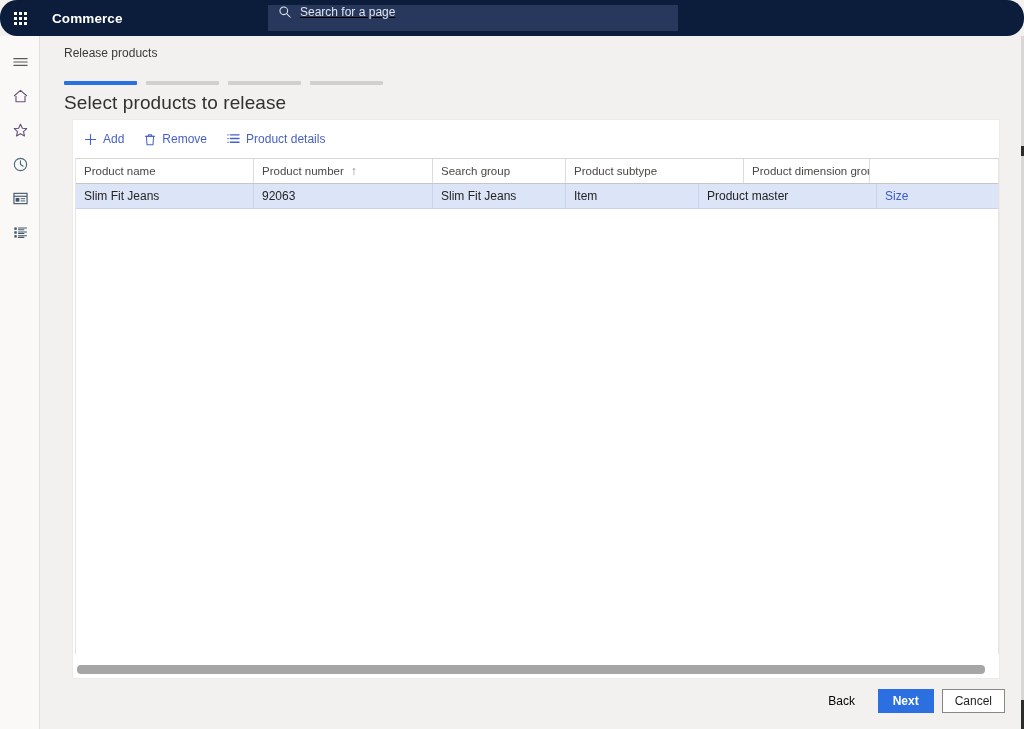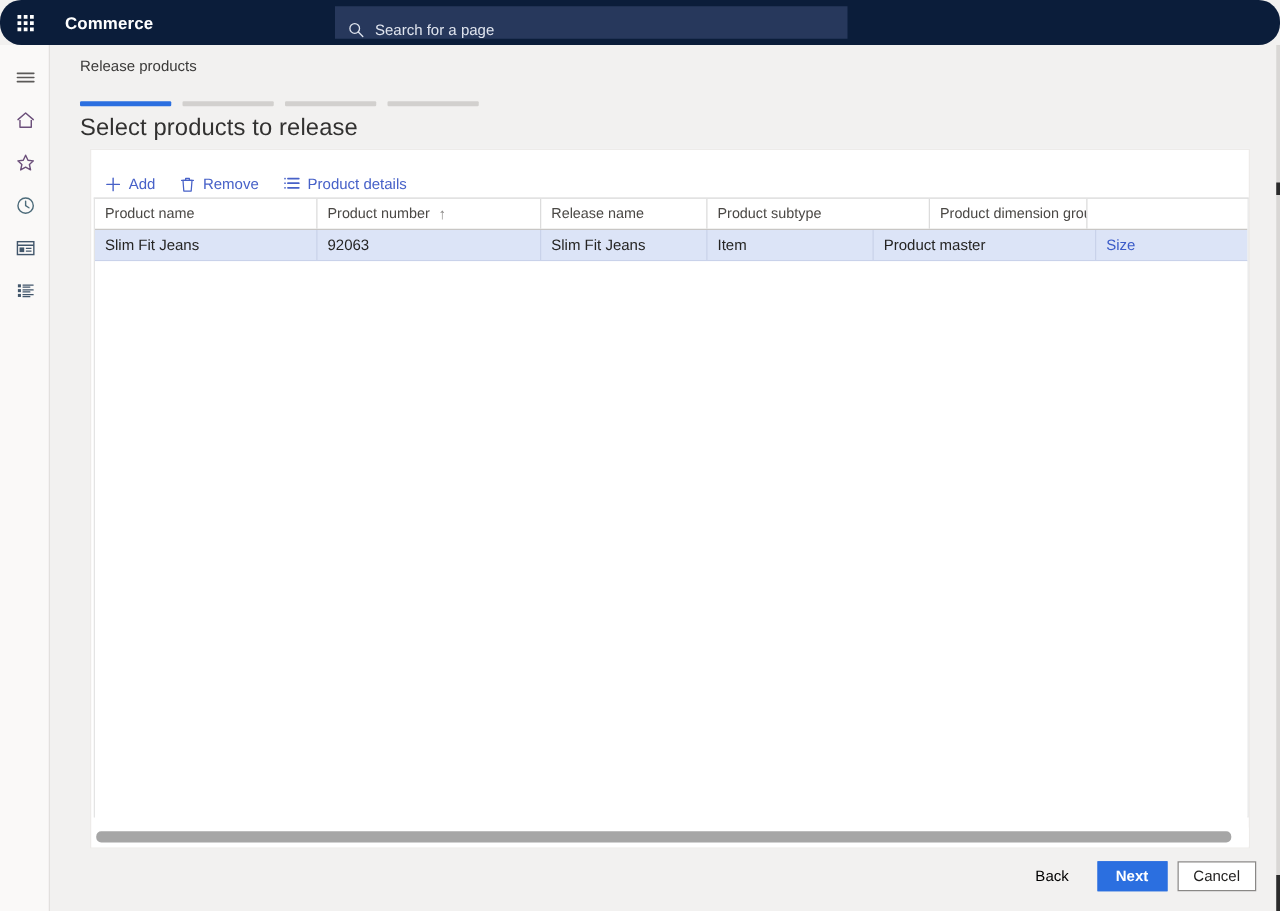--- a/index.html
+++ b/index.html
@@ -53,23 +53,24 @@
   }
 
   .search-wrap {
     position: absolute;
     left: 268px;
     top: 5px;
     width: 410px;
     height: 26px;
     background: #27385c;
     display: flex;
-    align-items: flex-end;
+    align-items: flex-start;
     padding-left: 10px;
     cursor: text;
+    text-decoration: underline;
   }
   .search-icon { width: 14px; height: 14px; flex: 0 0 auto; }
   .search-text {
     color: #dfe4ee;
     font-size: 12px;
     margin-left: 8px;
     white-space: nowrap;
   }
 
   .topbar-right {
@@ -165,21 +166,21 @@
     left: 31px; top: 83px;
     width: 928px;
     height: 560px;
     background: #ffffff;
     border: 1px solid #edebe9;
   }
 
   .toolbar {
     height: 38px;
     display: flex;
-    align-items: flex-end;
+    align-items: center;
     padding-left: 4px;
     gap: 6px;
   }
   .tb-btn {
     display: flex;
     align-items: center;
     gap: 6px;
     padding: 4px 7px;
     color: #4761c8;
     font-size: 12px;
@@ -503,21 +504,21 @@
 
         <div class="grid-header">
           <div class="gh-cell" style="width:178px">
             <span>Product name</span>
           </div>
           <div class="gh-cell" style="width:179px">
             <span>Product number</span>
             <span class="sort-arrow">↑</span>
           </div>
           <div class="gh-cell" style="width:133px">
-            <span>Release name</span>
+            <span>Search group</span>
           </div>
           <div class="gh-cell" style="width:178px">
             <span>Product subtype</span>
           </div>
           <div class="gh-cell" style="width:126px">
             <span>Product dimension group</span>
           </div>
         </div>
 
         <div class="grid-row">

